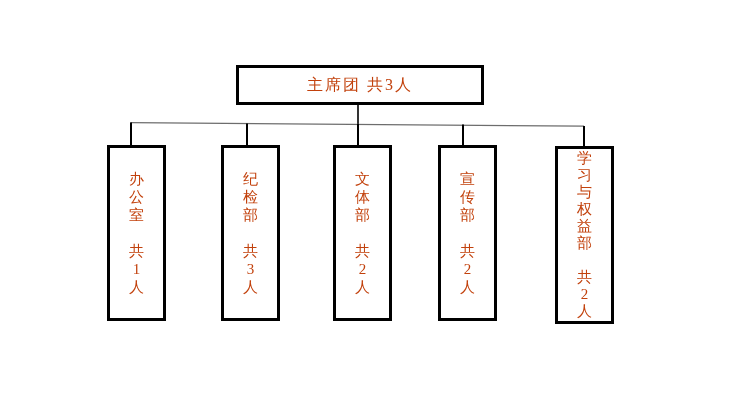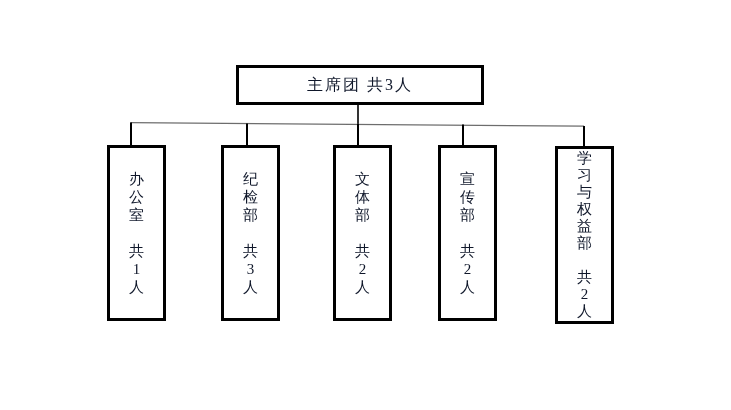--- a/index.html
+++ b/index.html
@@ -6,21 +6,21 @@
     margin: 0;
     padding: 0;
     background: #ffffff;
   }
   .canvas {
     position: relative;
     width: 731px;
     height: 352px;
     background: #ffffff;
     font-family: "Liberation Serif", "DejaVu Serif", serif;
-    color: #0f172a;
+    color: #c2410c;
     overflow: hidden;
   }
   .connectors {
     position: absolute;
     left: 0;
     top: 0;
     width: 731px;
     height: 410px;
   }
   .top-box {

